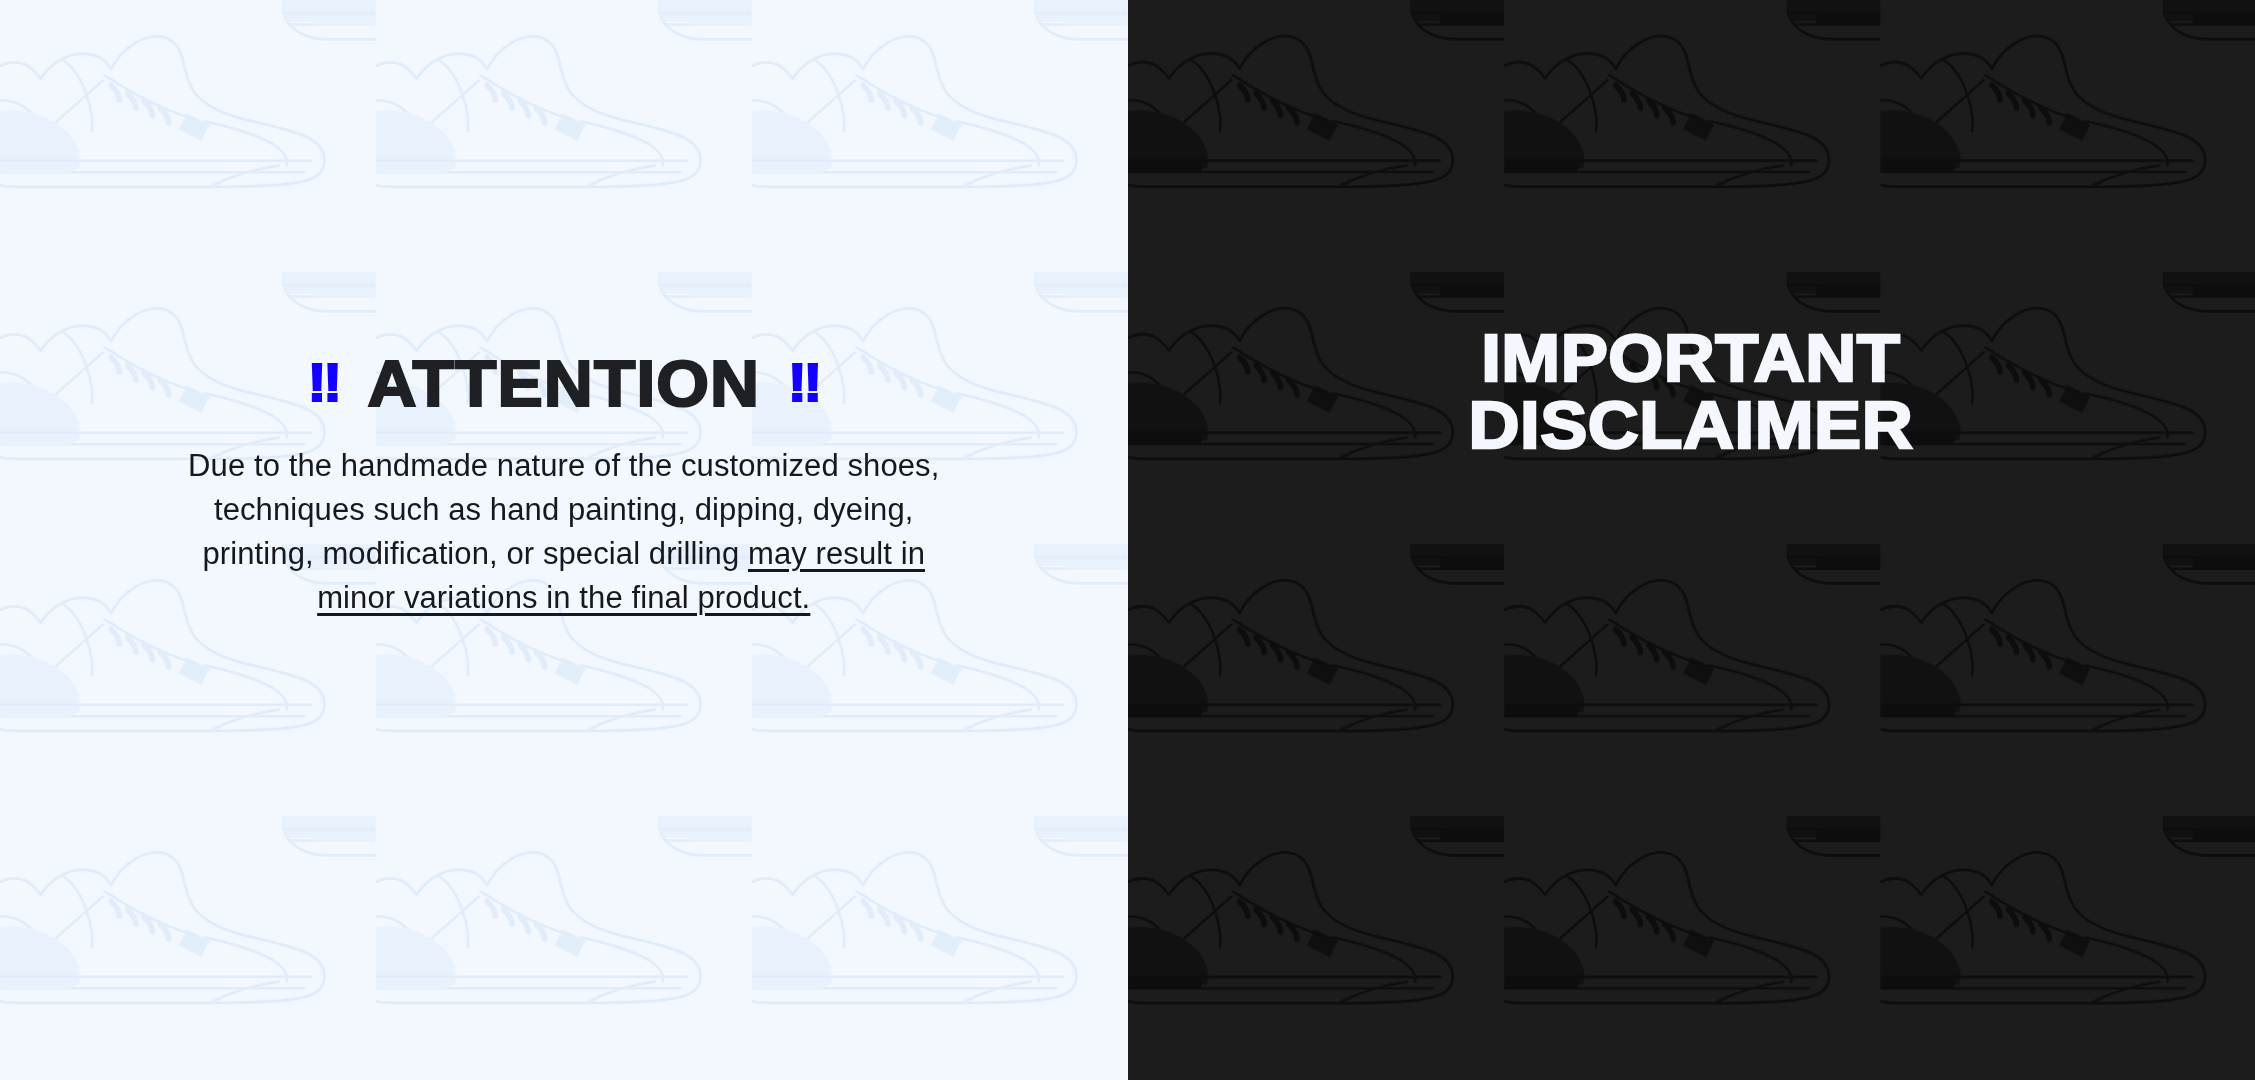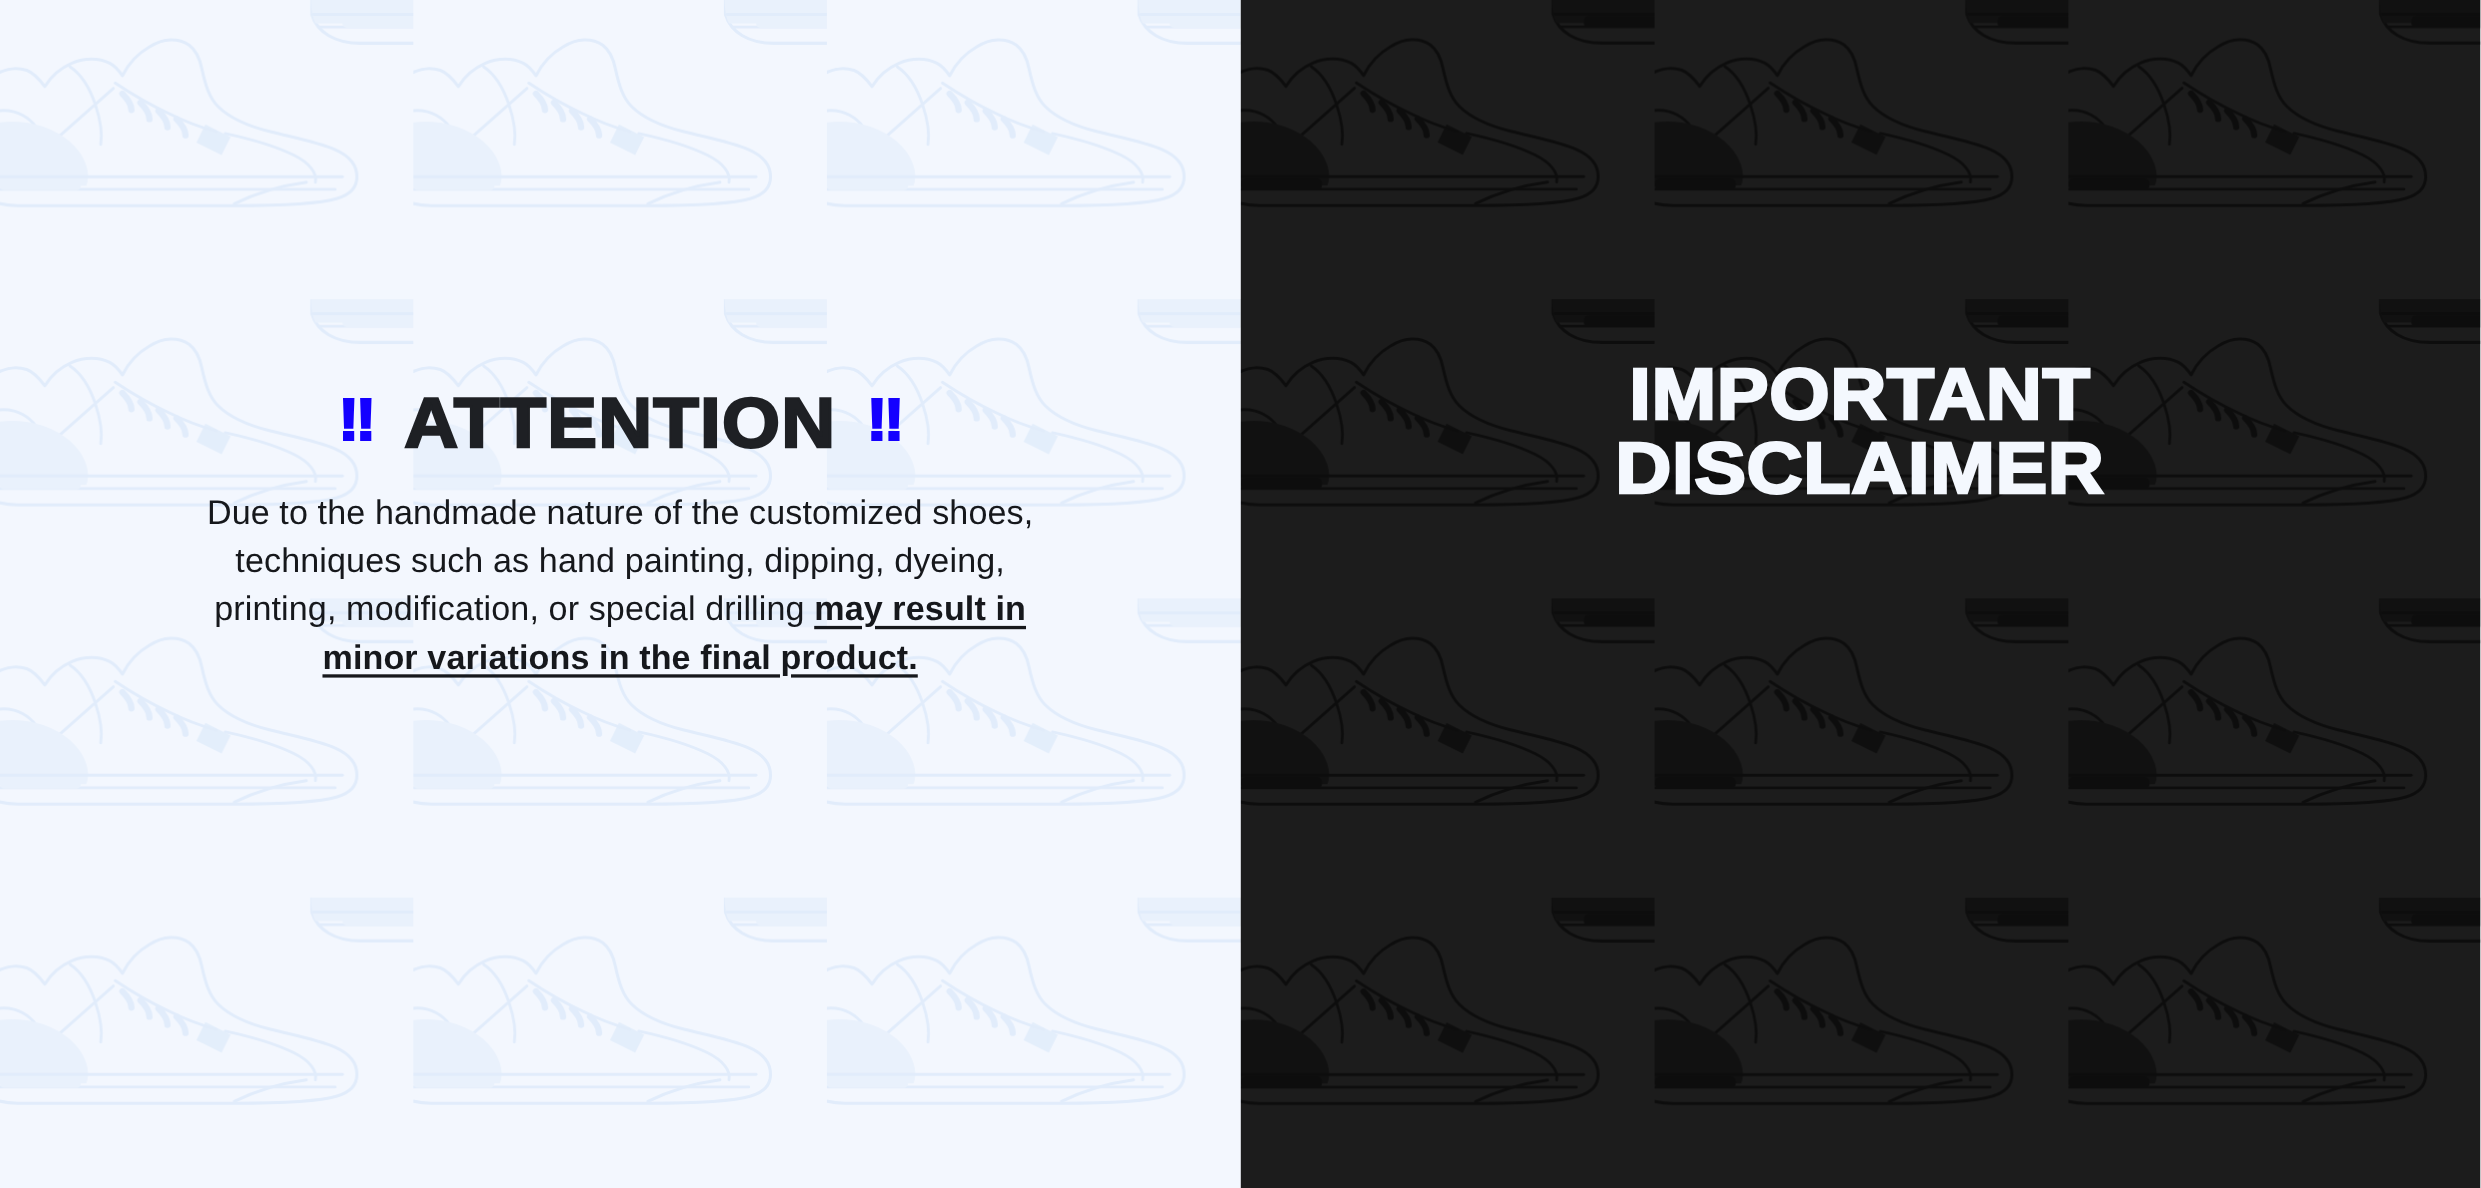--- a/index.html
+++ b/index.html
@@ -119,21 +119,21 @@
     color: #16181C;
     width: 800px;
     margin-top: 28px;
   }
   .body-right {
     color: #F6F8FD;
     width: 820px;
     margin-top: 30px;
   }
   .body-copy .emph {
-    font-weight: 700;
+    font-weight: 400;
     text-decoration: underline;
     text-decoration-thickness: 2.5px;
     text-underline-offset: 5px;
   }
 </style>
 </head>
 <body>
 
 <div class="banner">
 

